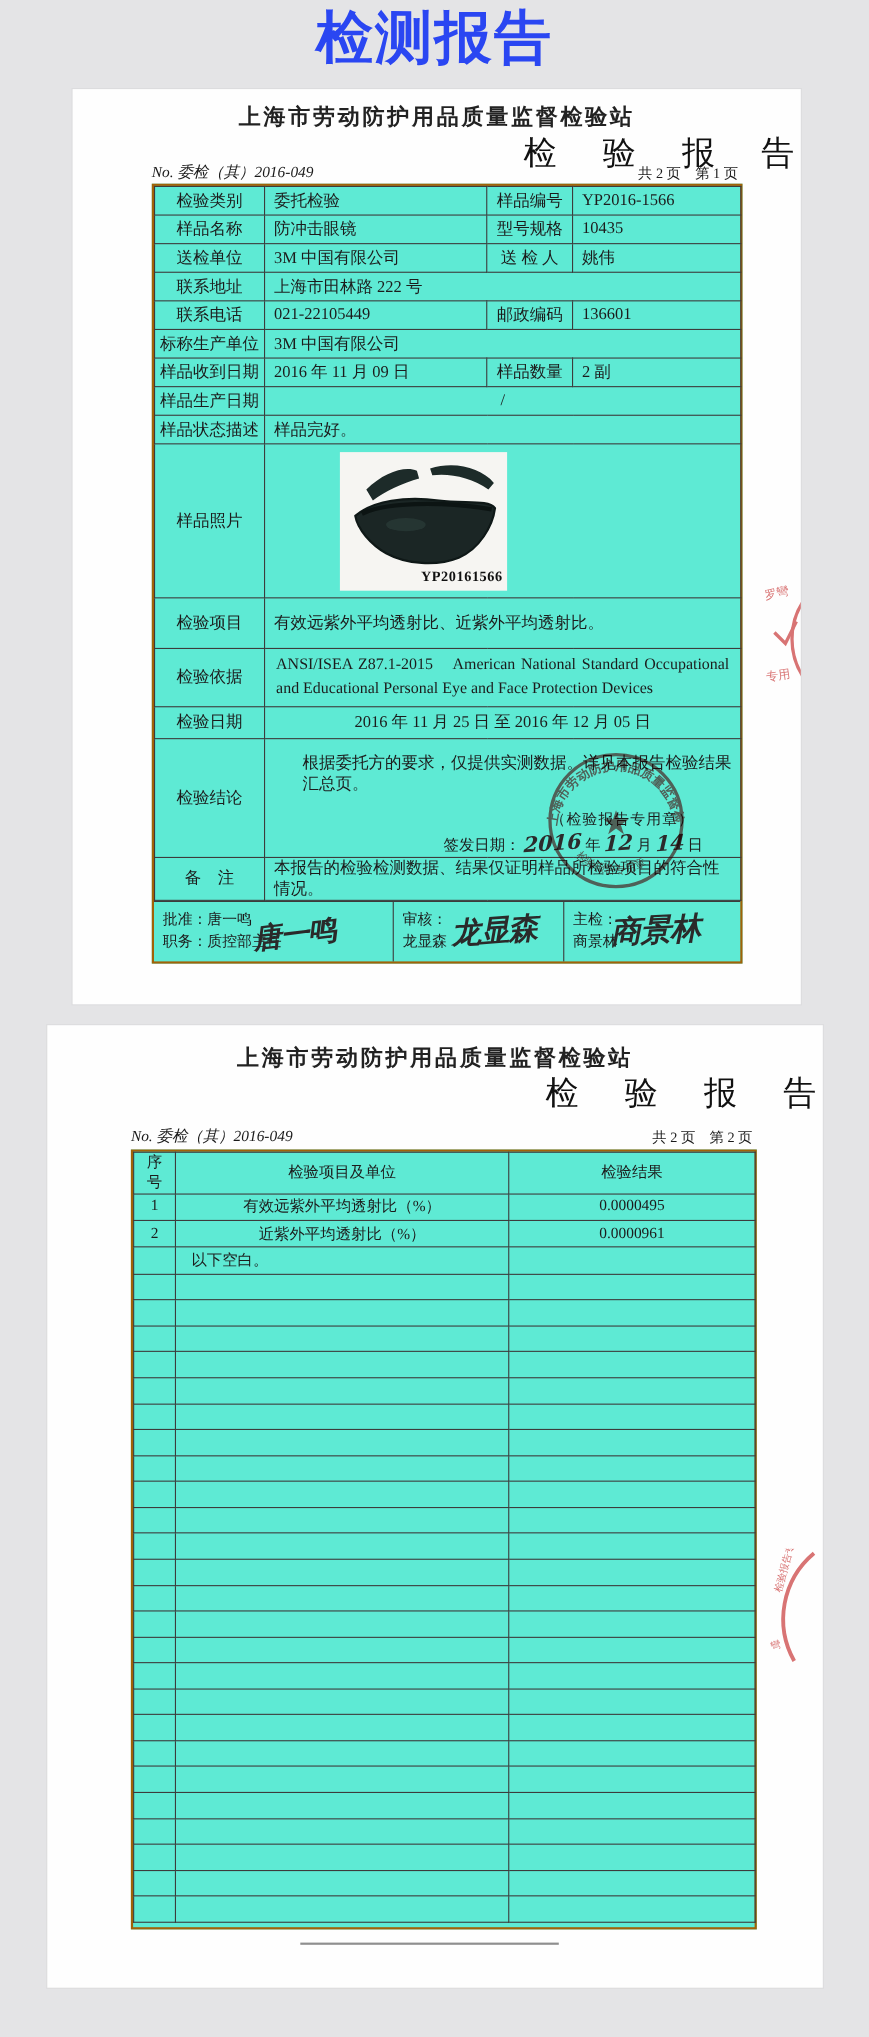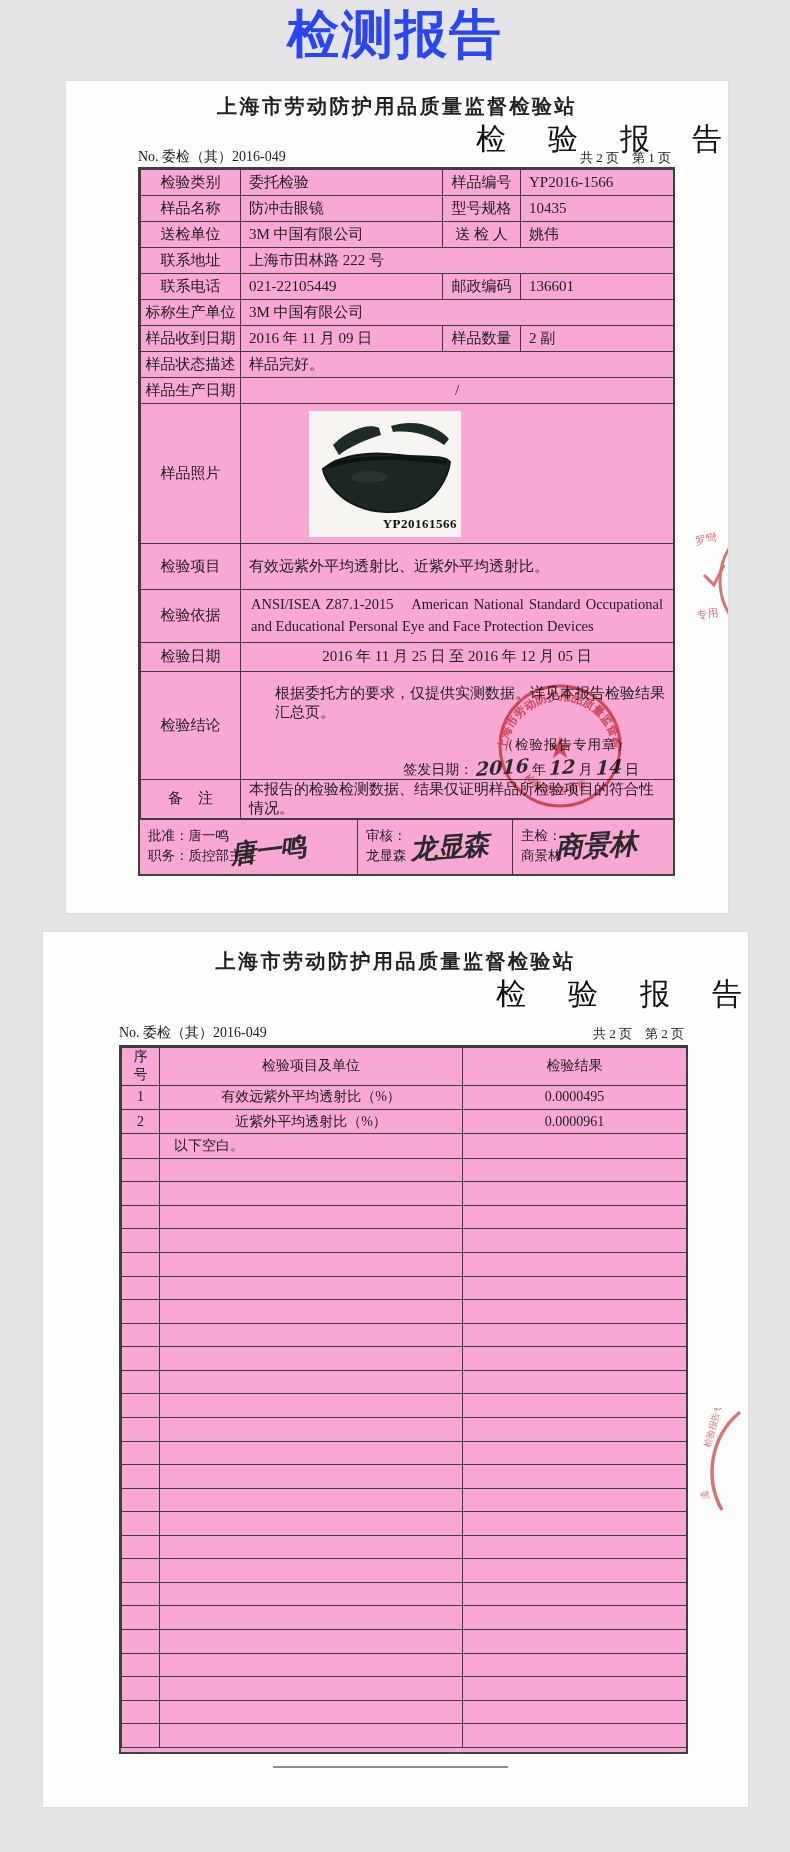--- a/index.html
+++ b/index.html
@@ -25,26 +25,26 @@
   }
   #page1 .station{top:12px;}
   #page2 .station{top:16px;}
   .rtitle{
     position:absolute;left:0;width:100%;text-align:right;
     font-size:30px;font-weight:normal;letter-spacing:6px;color:#111;
   }
   #page1 .rtitle{top:38px;}
   #page2 .rtitle{top:42px;}
   .noline{position:absolute;font-size:14px;color:#1a1a1a;}
-  .noline .no{position:absolute;left:0;top:0;white-space:nowrap;}
+  .noline .no{position:absolute;left:0;top:0;white-space:nowrap;font-style:italic;}
   .noline .pg{position:absolute;right:0;top:1px;white-space:nowrap;font-size:13px;}
   #page1 .noline{left:72px;top:67px;width:533px;height:18px;}
   #page2 .noline{left:76px;top:92px;width:565px;height:18px;}
 
-  .tframe{position:absolute;border:2px solid #404040;background:#f9a8d4;}
+  .tframe{position:absolute;border:2px solid #a16207;background:#5eead4;}
   #page1 .tframe{left:72px;top:86px;width:533px;}
   table{border-collapse:collapse;table-layout:fixed;width:100%;}
   td{border:1px solid #3c3c3c;font-size:15px;padding:0 8px;overflow:hidden;}
   .t1 td.lab{text-align:center;padding:0 2px;}
   .t1 td.val{text-align:left;margin-left:20px;}
   tr.h26{height:26px;}
   tr.photo-row{height:140px;}
   tr.items-row{height:46px;}
   tr.basis-row{height:50px;}
   tr.date-row{height:29px;}
@@ -150,26 +150,26 @@
         <td class="lab">标称生产单位</td>
         <td class="val" colspan="3">3M 中国有限公司</td>
       </tr>
       <tr class="h26">
         <td class="lab">样品收到日期</td>
         <td class="val">2016 年 11 月 09 日</td>
         <td class="lab">样品数量</td>
         <td class="val">2 副</td>
       </tr>
       <tr class="h26">
+        <td class="lab">样品生产日期</td>
+        <td class="center" colspan="3">/</td>
+      </tr>
+      <tr class="h26">
         <td class="lab">样品状态描述</td>
         <td class="val" colspan="3">样品完好。</td>
-      </tr>
-      <tr class="h26">
-        <td class="lab">样品生产日期</td>
-        <td class="center" colspan="3">/</td>
       </tr>
       <tr class="photo-row">
         <td class="lab">样品照片</td>
         <td class="photo-cell" colspan="3">
           <div class="photo">
             <svg width="152" height="126" viewBox="0 0 152 126">
               <path d="M24,34 C40,18 60,12 70,17 L72,24 C58,28 40,36 30,44 Z" fill="#1d2b29"></path>
               <path d="M82,15 C104,8 128,14 140,28 L135,34 C120,23 100,19 84,21 Z" fill="#1d2b29"></path>
               <path d="M14,58 C30,44 60,40 90,44 C114,47 135,43 141,51 C139,67 127,88 108,96 C88,104 60,102 42,92 C28,84 16,70 14,58 Z" fill="#1b2625" stroke="#0f1817" stroke-width="2"></path>
               <path d="M20,56 C40,46 90,44 138,52" fill="none" stroke="#0c1413" stroke-width="4"></path>

